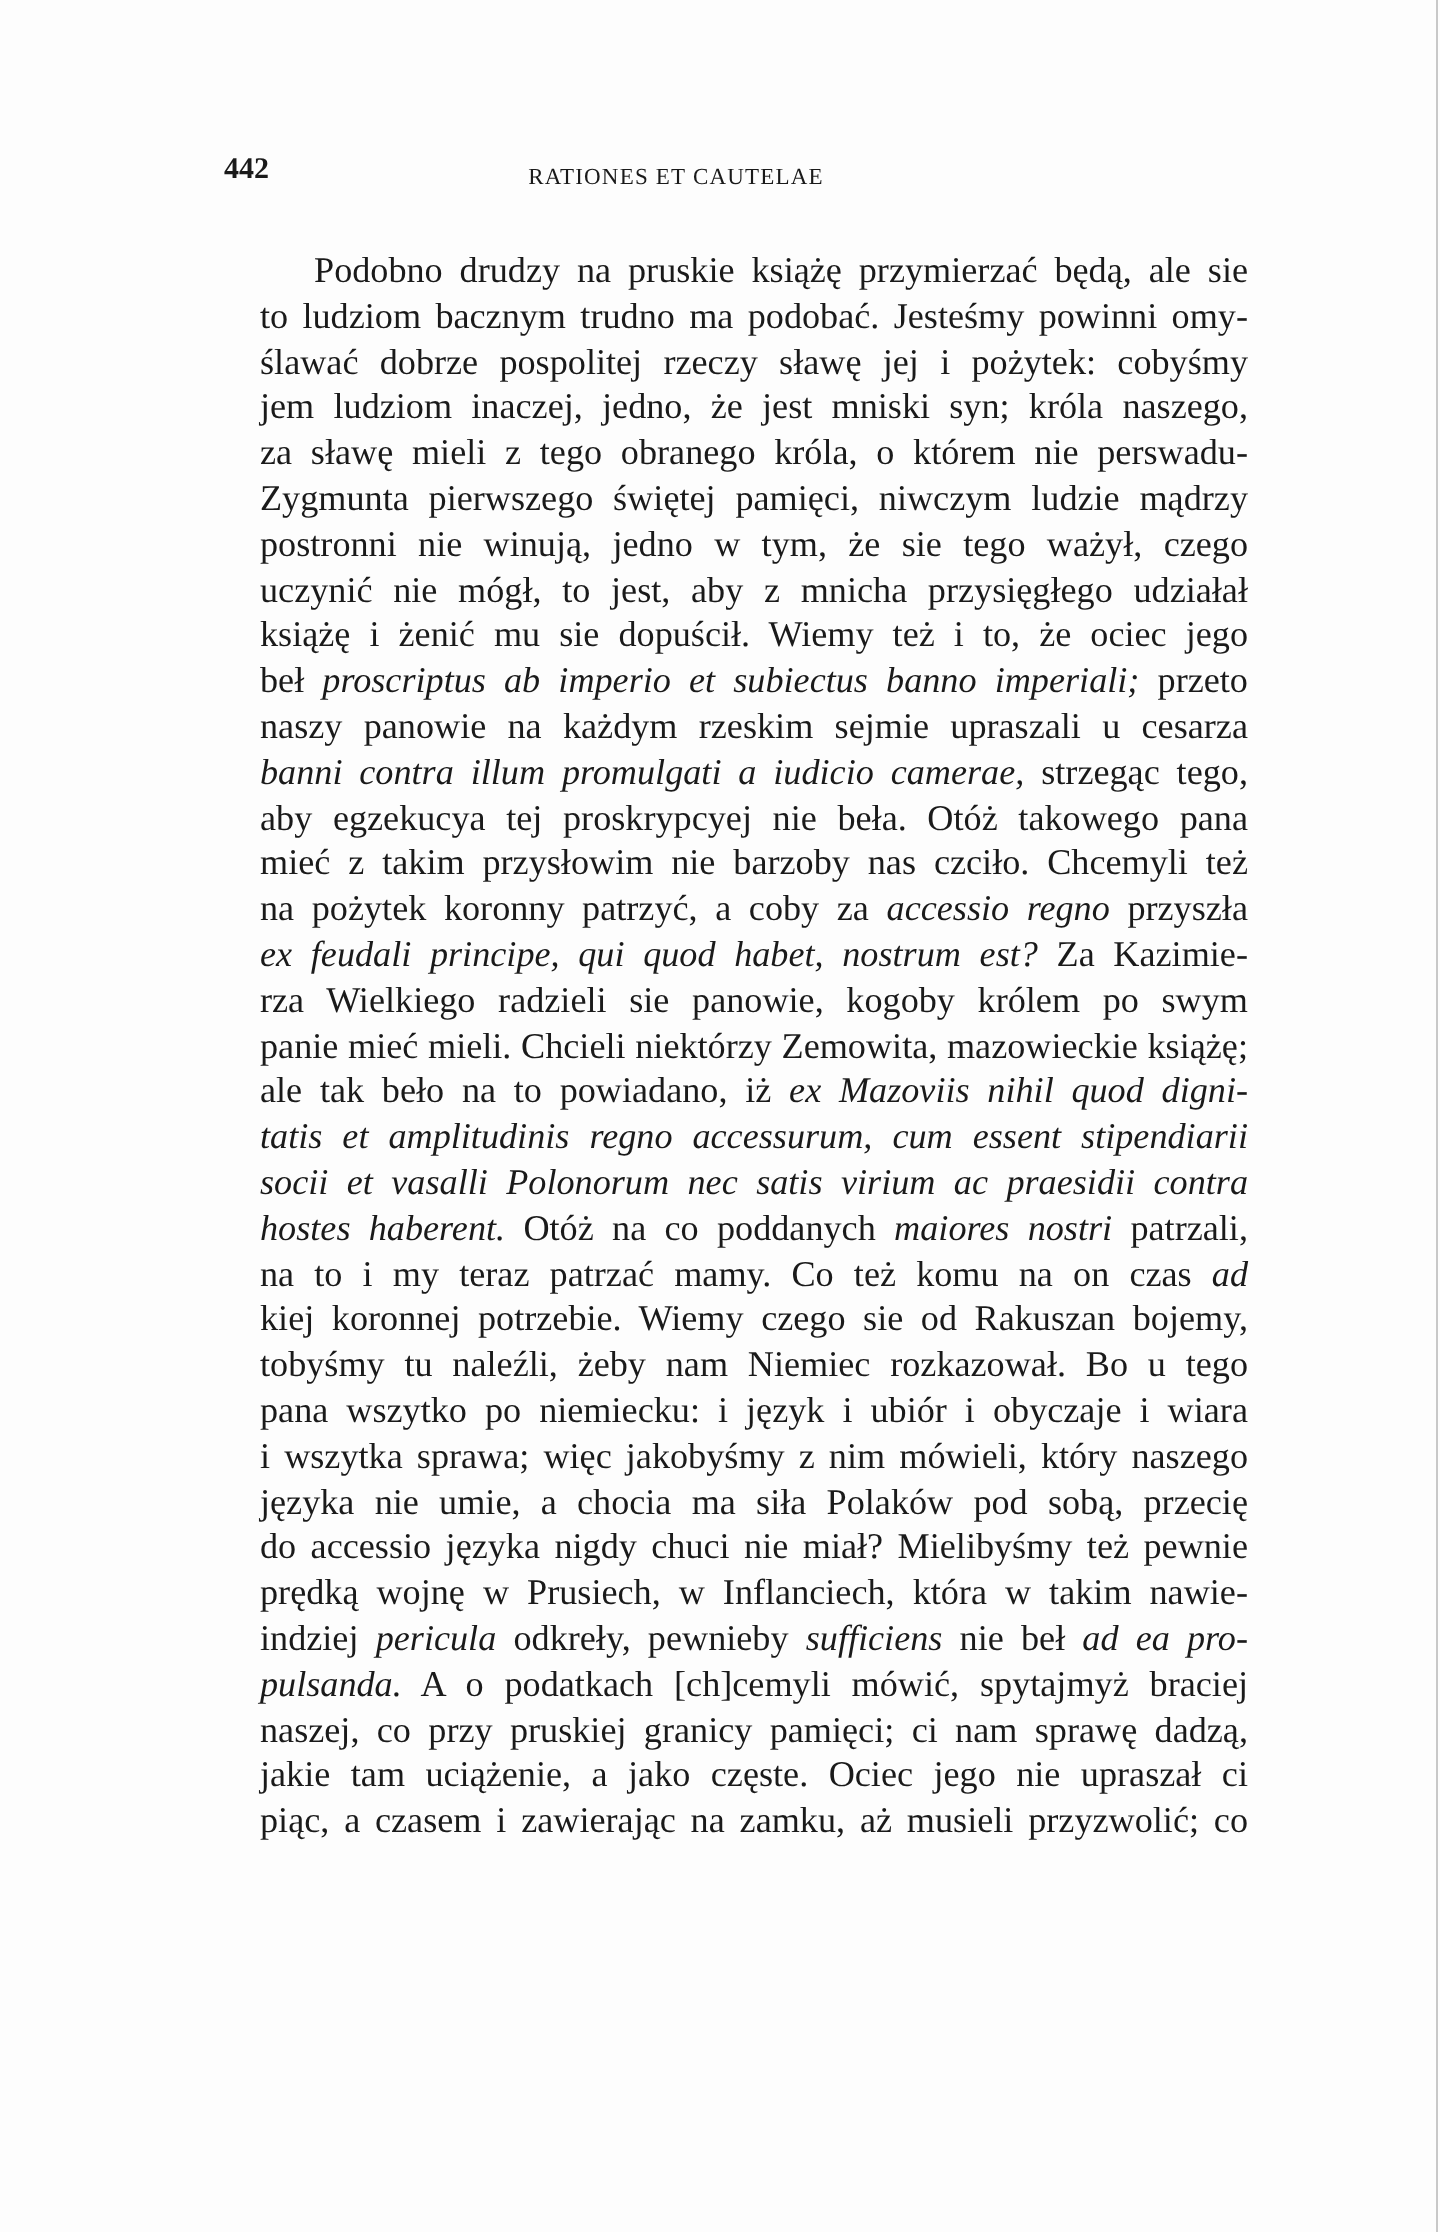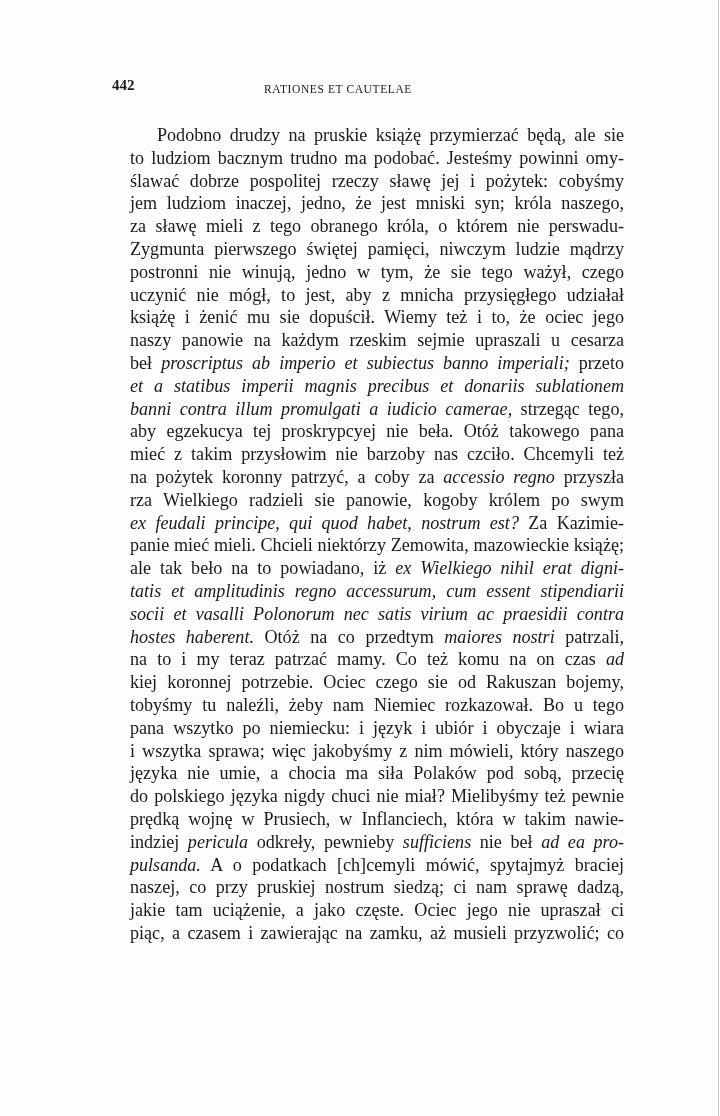--- a/index.html
+++ b/index.html
@@ -26,40 +26,39 @@
 <div class="body-text" id="body-text">
     <span class="line indent"><span>Podobno drudzy na pruskie książę przymierzać będą, ale sie</span></span>
     <span class="line"><span>to ludziom bacznym trudno ma podobać. Jesteśmy powinni omy-</span></span>
     <span class="line"><span>ślawać dobrze pospolitej rzeczy sławę jej i pożytek: cobyśmy</span></span>
     <span class="line"><span>jem ludziom inaczej, jedno, że jest mniski syn; króla naszego,</span></span>
     <span class="line"><span>za sławę mieli z tego obranego króla, o którem nie perswadu-</span></span>
     <span class="line"><span>Zygmunta pierwszego świętej pamięci, niwczym ludzie mądrzy</span></span>
     <span class="line"><span>postronni nie winują, jedno w tym, że sie tego ważył, czego</span></span>
     <span class="line"><span>uczynić nie mógł, to jest, aby z mnicha przysięgłego udziałał</span></span>
     <span class="line"><span>książę i żenić mu sie dopuścił. Wiemy też i to, że ociec jego</span></span>
+    <span class="line"><span>beł </span><i>proscriptus ab imperio et subiectus banno imperiali;</i><span> przeto</span></span>
     <span class="line"><span>naszy panowie na każdym rzeskim sejmie upraszali u cesarza</span></span>
-    <span class="line"><span>beł </span><i>proscriptus ab imperio et subiectus banno imperiali;</i><span> przeto</span></span>
-    <span class="line"><i>et a statibus imperii magnis precibus et donariis sublationem</i></span>
     <span class="line"><i>banni contra illum promulgati a iudicio camerae,</i><span> strzegąc tego,</span></span>
     <span class="line"><span>aby egzekucya tej proskrypcyej nie beła.  Otóż takowego pana</span></span>
     <span class="line"><span>mieć z takim przysłowim nie barzoby nas czciło.  Chcemyli też</span></span>
     <span class="line"><span>na pożytek koronny patrzyć, a coby za </span><i>accessio regno</i><span> przyszła</span></span>
+    <span class="line"><i>ex feudali principe, qui quod habet, nostrum est?</i><span> Za Kazimie-</span></span>
     <span class="line"><span>rza Wielkiego radzieli sie panowie, kogoby królem po swym</span></span>
-    <span class="line"><i>ex feudali principe, qui quod habet, nostrum est?</i><span> Za Kazimie-</span></span>
     <span class="line"><span>panie mieć mieli. Chcieli niektórzy Zemowita, mazowieckie książę;</span></span>
-    <span class="line"><span>ale tak beło na to powiadano, iż </span><i>ex Wielkiego nihil erat digni-</i></span>
+    <span class="line"><span>ale tak beło na to powiadano, iż </span><i>ex Mazoviis nihil quod digni-</i></span>
     <span class="line"><i>tatis et amplitudinis regno accessurum,</i><span> </span><i>cum essent stipendiarii</i></span>
     <span class="line"><i>socii et vasalli Polonorum nec satis virium ac praesidii contra</i></span>
-    <span class="line"><i>hostes haberent.</i><span>  Otóż na co przedtym </span><i>maiores nostri</i><span> patrzali,</span></span>
+    <span class="line"><i>hostes haberent.</i><span>  Otóż na co poddanych </span><i>maiores nostri</i><span> patrzali,</span></span>
     <span class="line"><span>na to i my teraz patrzać mamy.  Co też komu na on czas </span><i>ad</i></span>
-    <span class="line"><span>kiej koronnej potrzebie.  Ociec czego sie od Rakuszan bojemy,</span></span>
+    <span class="line"><span>kiej koronnej potrzebie.  Wiemy czego sie od Rakuszan bojemy,</span></span>
     <span class="line"><span>tobyśmy tu naleźli, żeby nam Niemiec rozkazował.  Bo u tego</span></span>
     <span class="line"><span>pana wszytko po niemiecku: i język i ubiór i obyczaje i wiara</span></span>
     <span class="line"><span>i wszytka sprawa; więc jakobyśmy z nim mówieli, który naszego</span></span>
     <span class="line"><span>języka nie umie, a chocia ma siła Polaków pod sobą, przecię</span></span>
-    <span class="line"><span>do polskiego języka nigdy chuci nie miał? Mielibyśmy też pewnie</span></span>
+    <span class="line"><span>do accessio języka nigdy chuci nie miał? Mielibyśmy też pewnie</span></span>
     <span class="line"><span>prędką wojnę w Prusiech, w Inflanciech, która w takim nawie-</span></span>
     <span class="line"><span>indziej </span><i>pericula</i><span> odkreły, pewnieby </span><i>sufficiens</i><span> nie beł </span><i>ad ea pro-</i></span>
     <span class="line"><i>pulsanda.</i><span>  A o podatkach [ch]cemyli mówić, spytajmyż braciej</span></span>
-    <span class="line"><span>naszej, co przy pruskiej nostrum siedzą; ci nam sprawę dadzą,</span></span>
+    <span class="line"><span>naszej, co przy pruskiej granicy pamięci; ci nam sprawę dadzą,</span></span>
     <span class="line"><span>jakie tam uciążenie, a jako częste.  Ociec jego nie upraszał ci</span></span>
     <span class="line"><span>piąc, a czasem i zawierając na zamku, aż musieli przyzwolić; co</span></span>
   </div>
 
 </body></html>

